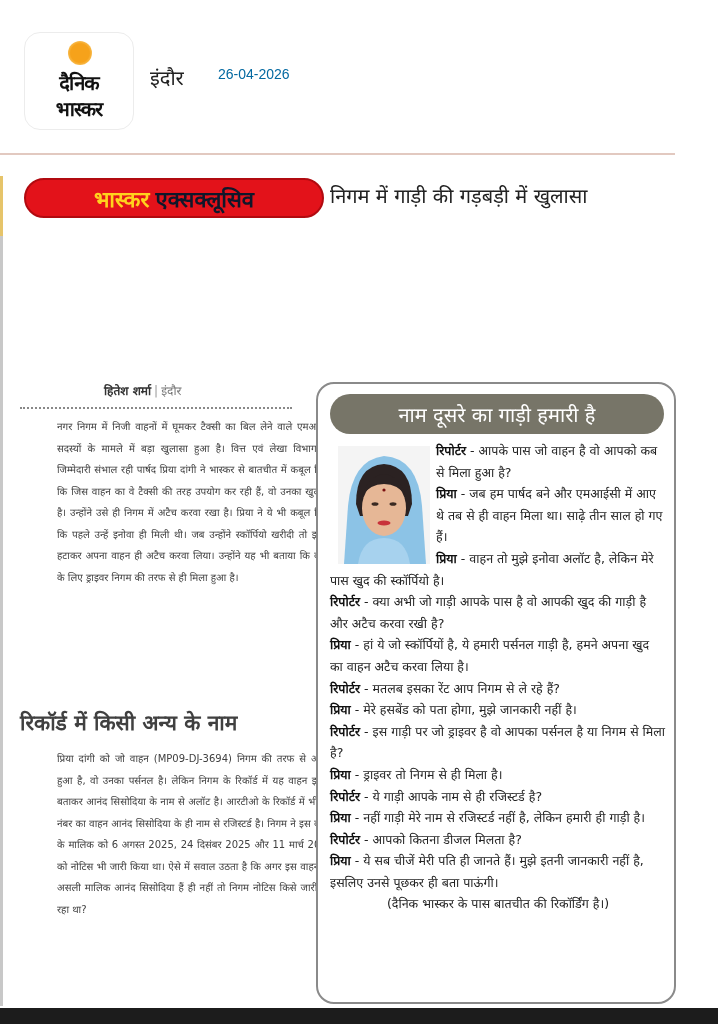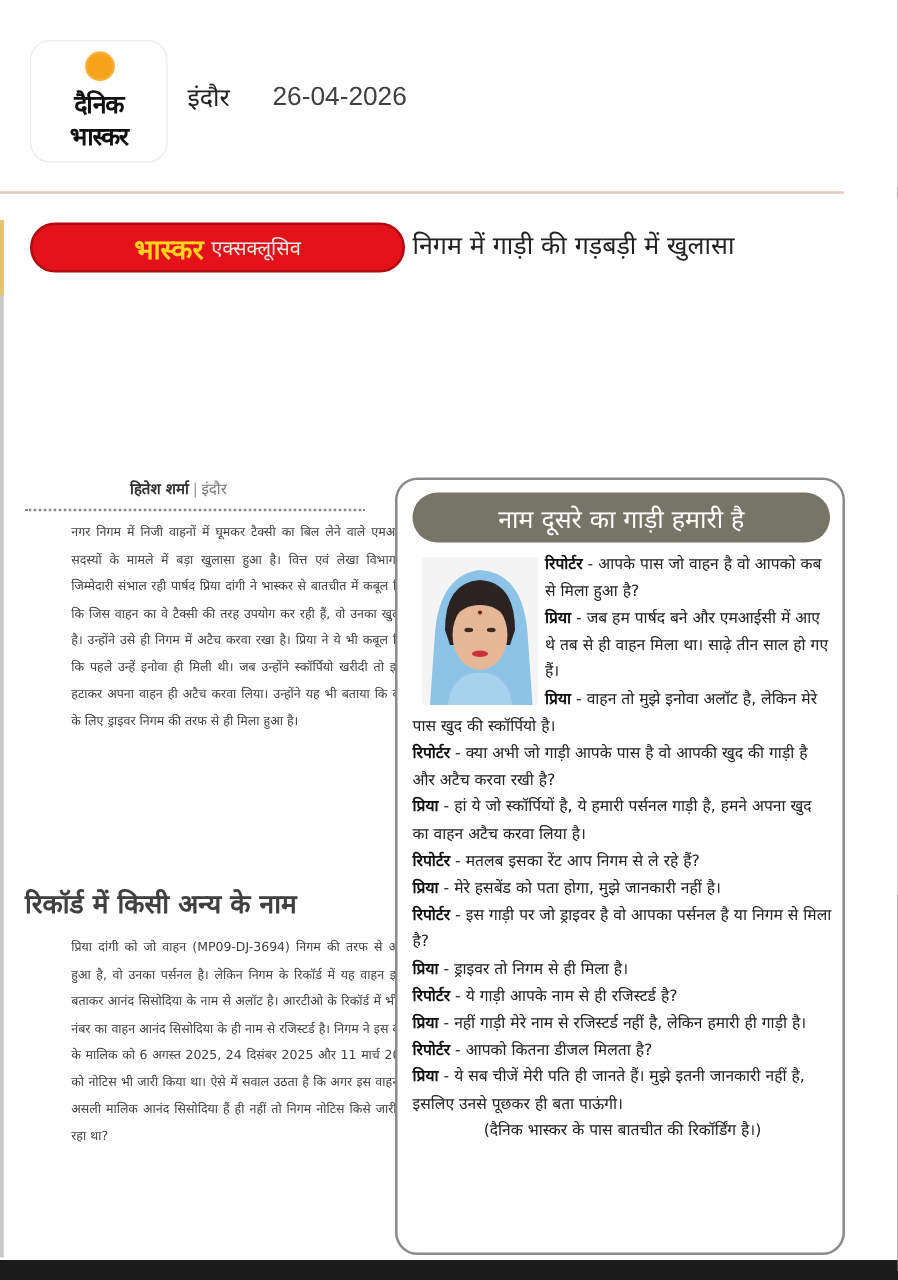--- a/index.html
+++ b/index.html
@@ -13,32 +13,32 @@
   .logo { position: absolute; left: 24px; top: 32px; width: 110px; height: 150px; height: 148px;
           border: 1px solid #ececec; border-radius: 16px; background: #fff; }
   .logo .sun { position: absolute; left: 43px; top: 8px; width: 24px; height: 24px; border-radius: 50%;
                background: radial-gradient(circle, #f6a21a 55%, #f8c15a 75%, rgba(255,255,255,0) 100%); }
   .logo .l1, .logo .l2 { position: absolute; left: 0; width: 108px; text-align: center; font-weight: bold;
                          font-size: 20px; color: #111; letter-spacing: -1px; }
   .logo .l1 { top: 36px; }
   .logo .l2 { top: 62px; }
   .logo { height: 98px; }
   .city { position: absolute; left: 150px; top: 64px; font-size: 20px; color: #222; }
-  .date { position: absolute; left: 218px; top: 66px; font-size: 21px; color: #404040; font-family: "Liberation Sans", sans-serif; }
+  .date { position: absolute; left: 218px; top: 66px; font-size: 14px; color: #0369a1; font-family: "Liberation Sans", sans-serif; }
   .top-rule { position: absolute; left: 0; top: 153px; width: 675px; height: 2px; background: #e2c9c0; }
 
   
   .clip { position: absolute; left: 0; top: 158px; width: 718px; height: 850px; background: #fff; }
   .left-edge { position: absolute; left: 0; top: 18px; width: 3px; height: 830px; background: #c8c8c8; }
   .left-edge-yellow { position: absolute; left: 0; top: 18px; width: 3px; height: 60px; background: #e6c46a; }
 
   .badge { position: absolute; left: 24px; top: 20px; width: 300px; height: 40px; border-radius: 22px;
            background: #e3121a; border: 2px solid #b10a10; display: flex; align-items: center; justify-content: center; gap: 6px; }
   .badge .b1 { color: #ffd21e; font-weight: bold; font-size: 22px; }
-  .badge .b2 { color: #e5e5e5; font-weight: normal; font-size: 16px; }
+  .badge .b2 { color: #0f172a; font-weight: bold; font-size: 22px; }
   .kicker { position: absolute; left: 330px; top: 24px; font-size: 20px; color: #222; }
 
   .headline { position: absolute; left: 18px; top: 62px; width: 680px; font-size: 42px; font-weight: bold;
               line-height: 58px; color: #111; letter-spacing: -0.5px; }
 
   .byline { position: absolute; left: 104px; top: 224px; font-size: 12px; color: #333; }
   .byline .name { font-weight: bold; }
   .byline .sep { color: #999; margin: 0 3px; }
   .byline .place { color: #777; }
   .byline-rule { position: absolute; left: 20px; top: 249px; width: 272px; border-top: 2px dotted #888; }

